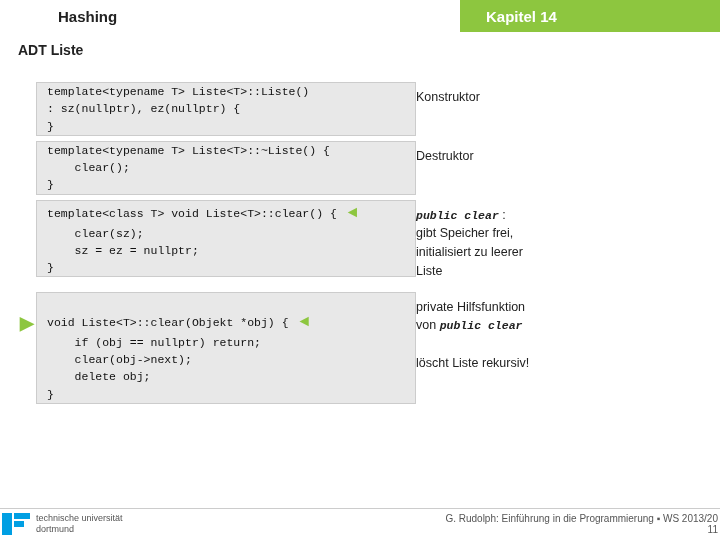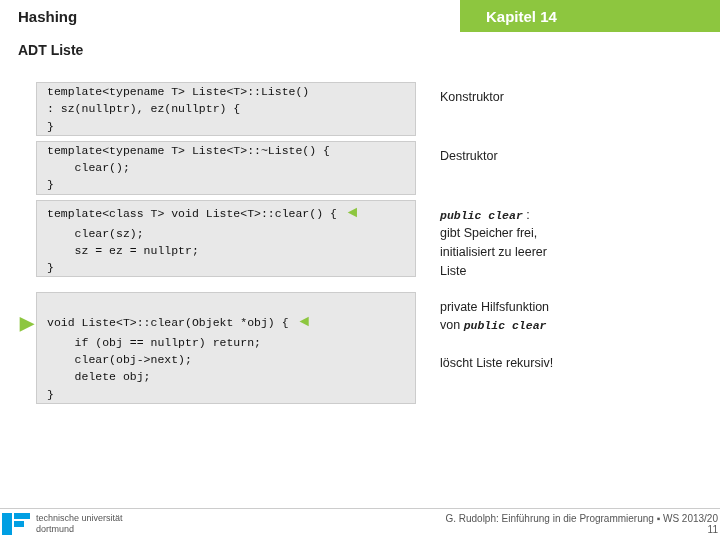--- a/index.html
+++ b/index.html
@@ -20,20 +20,21 @@
     }
     .header-left {
       background: #fff;
       color: #222;
       font-weight: bold;
       font-size: 15px;
       padding: 0 18px;
       display: flex;
       align-items: center;
       flex: 1;
+      margin-left: 40px;
     }
     .header-right {
       background: #8dc63f;
       color: #fff;
       font-weight: bold;
       font-size: 15px;
       padding: 0 26px;
       display: flex;
       align-items: center;
       min-width: 260px;
@@ -57,21 +58,21 @@
       padding: 0 10px;
       font-family: 'Courier New', Courier, monospace;
       font-size: 11.5px;
       color: #111;
       line-height: 1.5;
       flex: 0 0 380px;
       min-width: 0;
     }
 
     .label-box {
-      padding: 6px 24px;
+      padding: 6px 0;
       font-size: 12.5px;
       color: #222;
       display: flex;
       align-items: flex-start;
       flex: 1;
     }
 
     .label-box .label-text {
       line-height: 1.5;
     }

